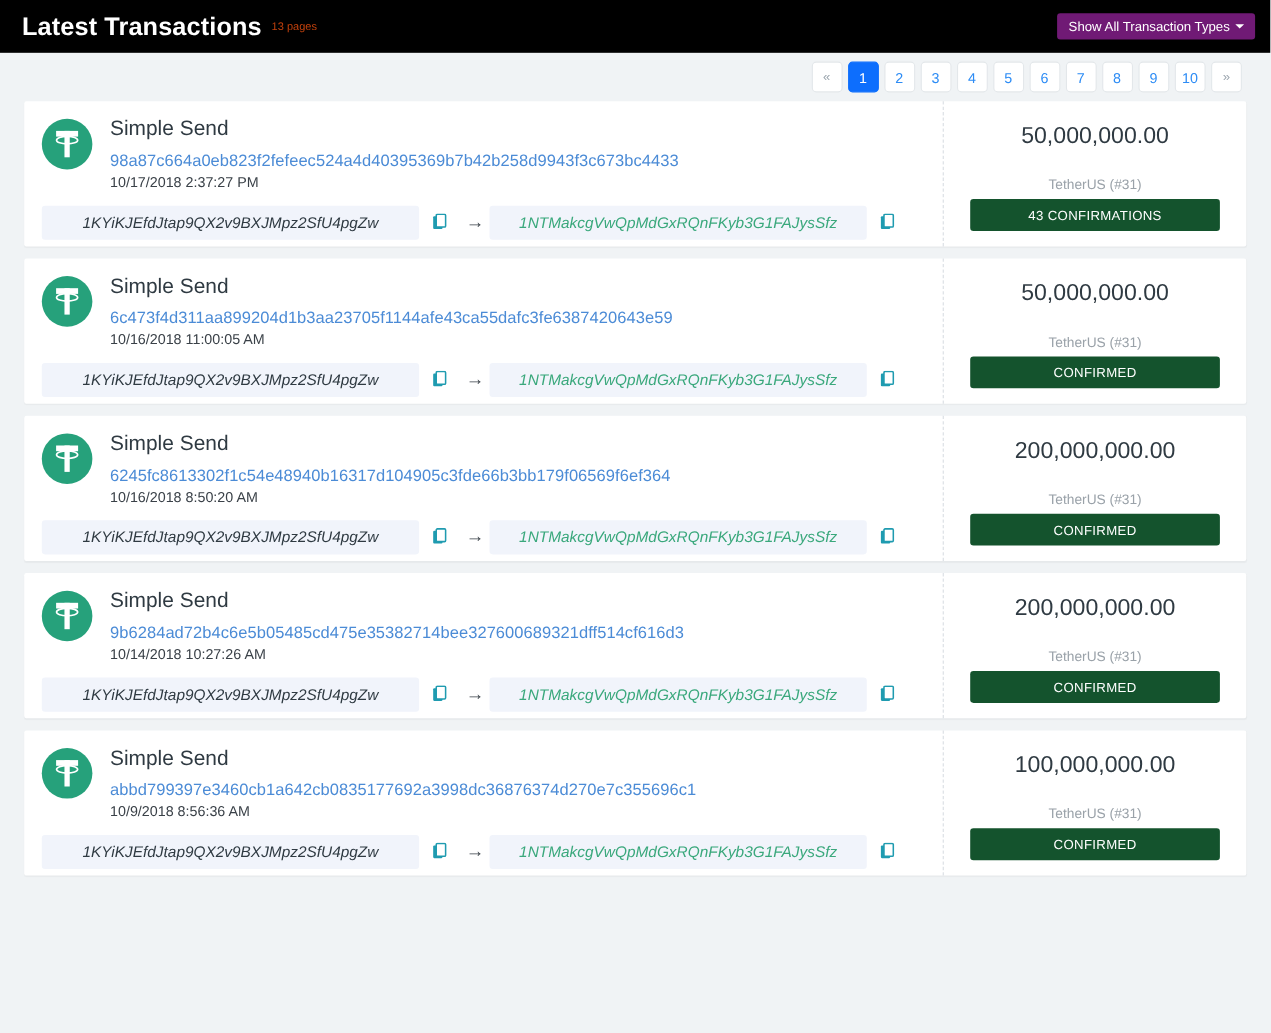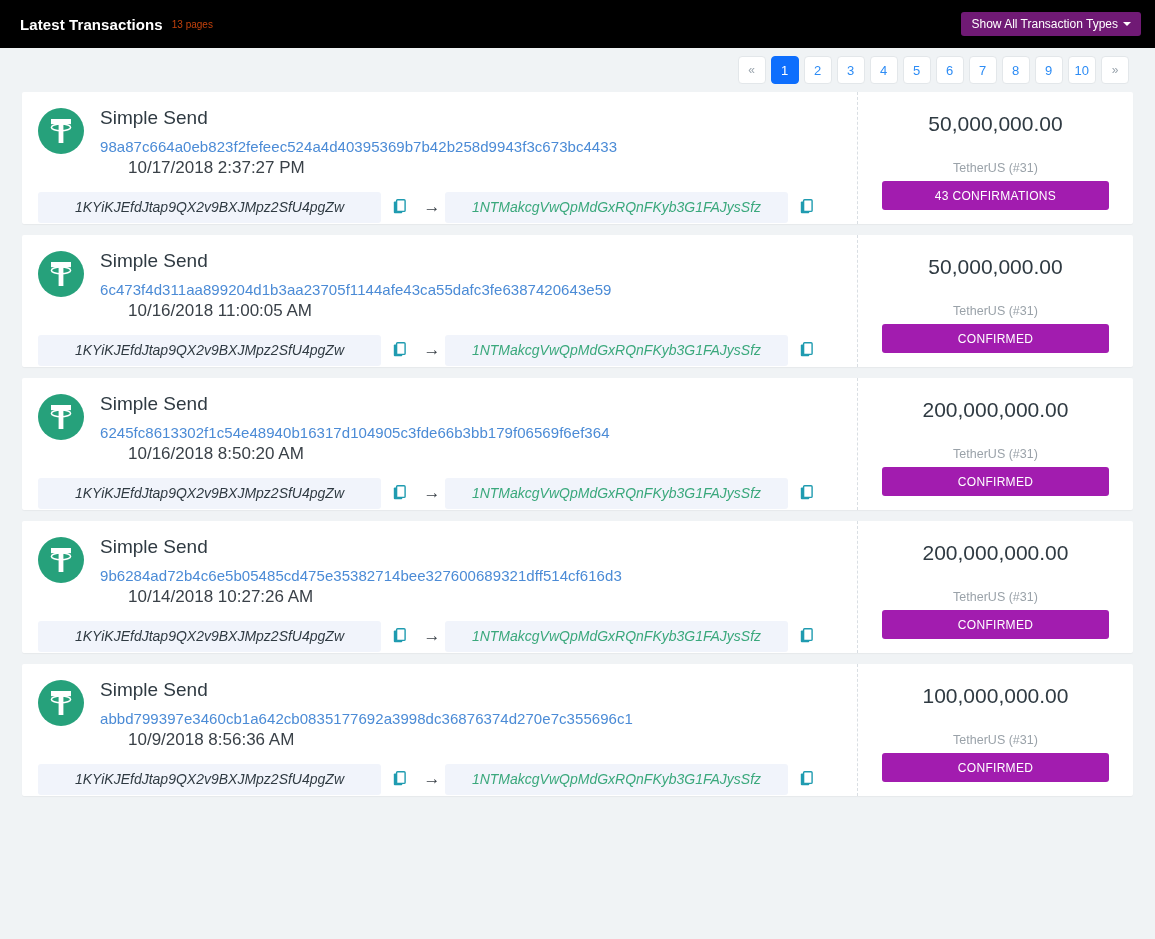--- a/index.html
+++ b/index.html
@@ -18,21 +18,21 @@
   .topbar {
     height: 48px;
     background: #000000;
     display: flex;
     align-items: center;
     padding: 0 14px 0 20px;
     position: relative;
   }
   .topbar-title {
     color: #ffffff;
-    font-size: 15px;
+    font-size: 23px;
     font-weight: bold;
     letter-spacing: .1px;
   }
   .topbar-sub {
     color: #c2410c;
     font-size: 10px;
     margin-left: 9px;
     font-weight: normal;
   }
   .topbar-spacer { flex: 1 1 auto; }
@@ -132,24 +132,23 @@
     font-weight: normal;
   }
   .tx-hash {
     font-size: 15px;
     color: #4b8bd6;
     margin-top: 9px;
     letter-spacing: .05px;
     cursor: pointer;
   }
   .tx-date {
-    font-size: 17px;
+    font-size: 13px;
     color: #3a4148;
     margin-top: 3px;
-    margin-left: 28px;
   }
   .addr-row {
     display: flex;
     align-items: center;
     margin-top: 14px;
     font-style: italic;
   }
   .addr-box {
     background: #f1f4fb;
     border-radius: 3px;
@@ -197,21 +196,21 @@
   }
   .token {
     font-size: 12.5px;
     color: #9aa2a9;
     margin-top: 26px;
     text-align: left;
   }
   .status-btn {
     margin-top: auto;
     width: 100%;
-    background: #a21caf;
+    background: #14532d;
     color: #ffffff;
     border: none;
     border-radius: 3px;
     height: 29px;
     font-size: 12px;
     letter-spacing: .3px;
     cursor: pointer;
     font-family: "Liberation Sans", sans-serif;
     display: flex;
     align-items: center;

